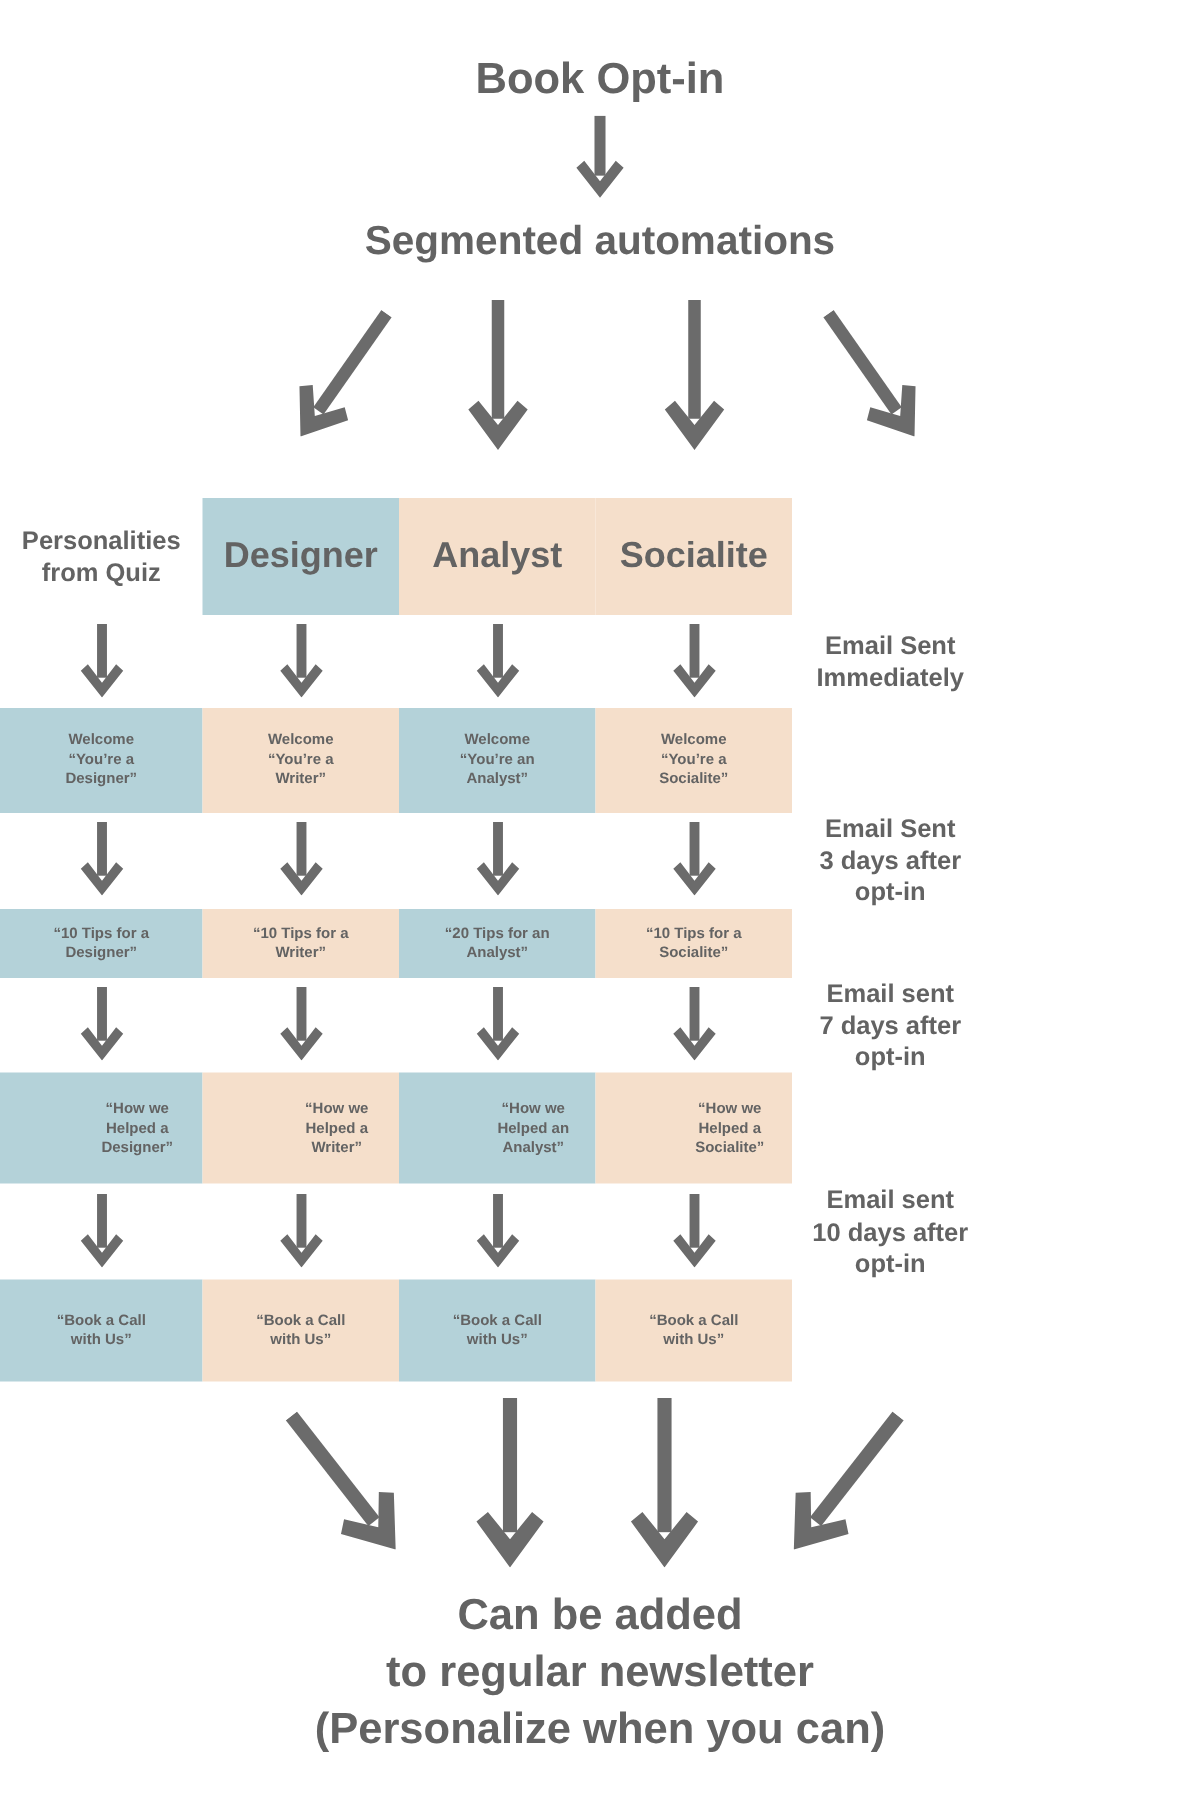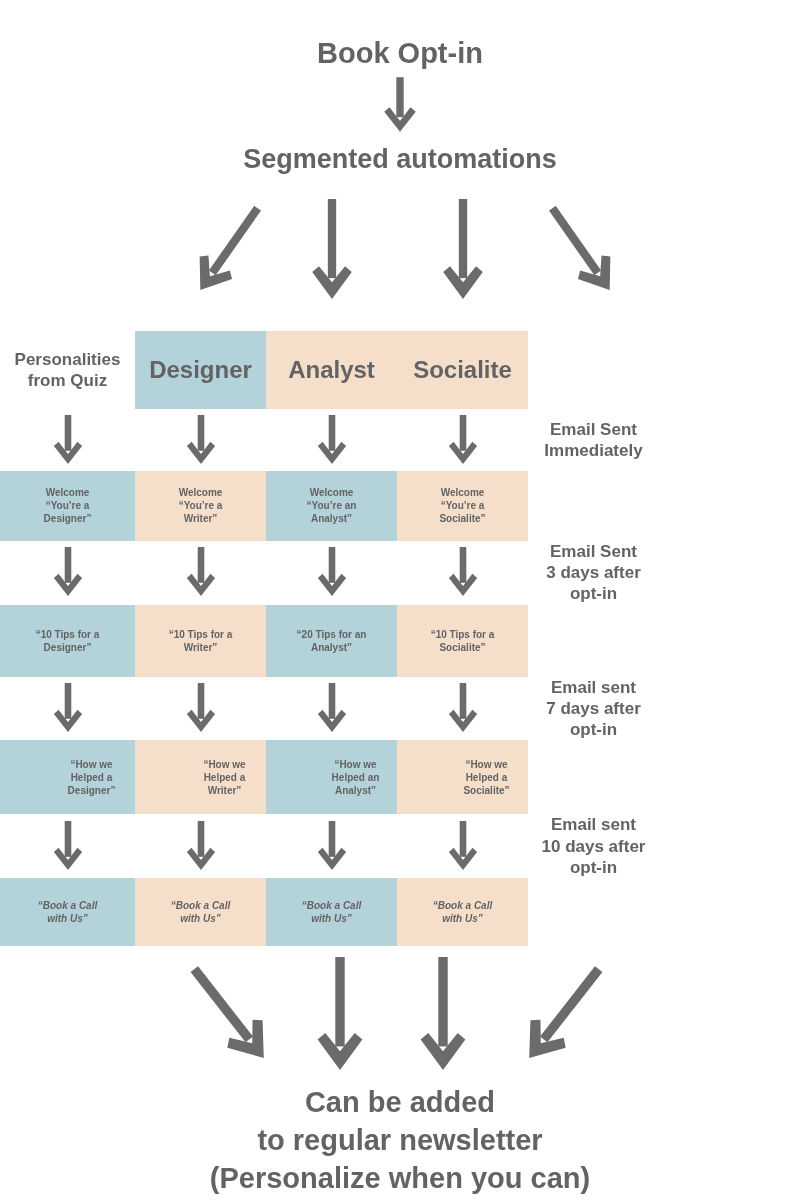--- a/index.html
+++ b/index.html
@@ -32,23 +32,23 @@
   }
   .box{
     display:flex;align-items:center;justify-content:center;
     text-align:center;white-space:pre-line;
     font-size:10px;line-height:1.3;
   }
   .blue{background:#b4d2d9;}
   .peach{background:#f5dfcb;}
   .r1{height:78px;font-size:24px;}
   .r2{height:70px;}
-  .r3{height:72px;}
+  .r3{height:46px;}
   .r4{height:74px;padding-left:48px;}
-  .r5{height:68px;font-style:italic;}
+  .r5{height:68px;}
   .acell{
     display:flex;align-items:center;justify-content:center;height:62px;
   }
   .arr{display:inline-block;line-height:0;}
   
   .tilt-dl{transform:translateX(28px) rotate(35deg);}   
   .tilt-dr{transform:translateX(-13px) rotate(-35deg);} 
   .conv-r{transform:translateX(28px) rotate(-38deg);}   
   .conv-l{transform:translateX(-30px) rotate(38deg);}   
   .nudge-r8{transform:translateX(8px);}

